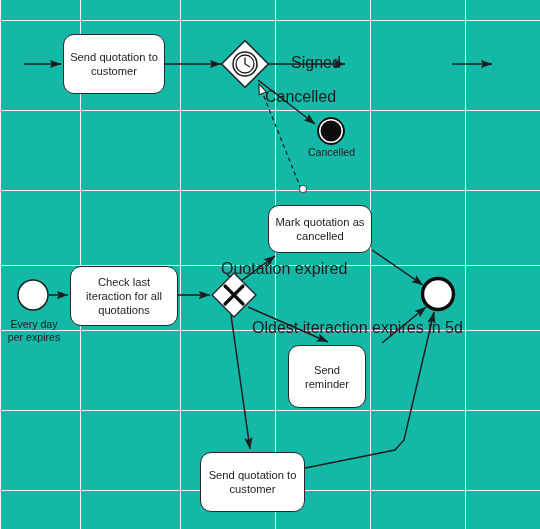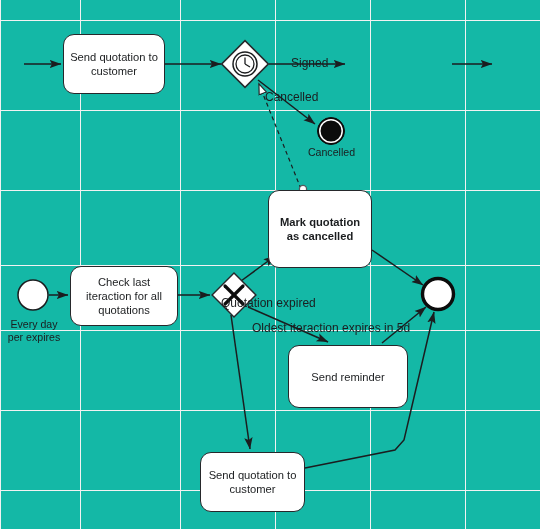--- a/index.html
+++ b/index.html
@@ -43,21 +43,21 @@
     align-items: center;
     justify-content: center;
     text-align: center;
     color: #1b1d1f;
     font-size: 11.2px;
     line-height: 14px;
     padding: 2px 5px;
   }
   .edge-label {
     position: absolute;
-    font-size: 12px;
+    font-size: 16px;
     color: #1b1d1f;
     white-space: nowrap;
     background: transparent;
     line-height: 12px;
   }
   .node-caption {
     position: absolute;
     font-size: 10.6px;
     color: #1b1d1f;
     text-align: center;
@@ -155,41 +155,41 @@
     </g>
 
     <circle cx="438" cy="294" r="15.5" fill="#ffffff" stroke="#0c0c0c" stroke-width="3.4"></circle>
   </svg>
 
   <div class="node task" style="left:63px; top:34px; width:102px; height:60px;">
     <span>Send quotation to customer</span>
   </div>
 
 
-  <div class="node task" style="left:268px; top:190px; width:104px; height:78px;font-weight:bold;">
+  <div class="node task" style="left:268px; top:205px; width:104px; height:48px;">
     <span>Mark quotation as cancelled</span>
   </div>
 
   <div class="node task" style="left:70px; top:266px; width:108px; height:60px;">
     <span>Check last iteraction for all quotations</span>
   </div>
 
-  <div class="node task" style="left:288px; top:345px; width:120px; height:63px;">
+  <div class="node task" style="left:288px; top:345px; width:78px; height:63px;">
     <span>Send reminder</span>
   </div>
 
   <div class="node task" style="left:200px; top:452px; width:105px; height:60px;">
     <span>Send quotation to customer</span>
   </div>
 
   <div class="edge-label" style="left:291px; top:57px;">Signed</div>
 
   <div class="edge-label" style="left:265px; top:91px;">Cancelled</div>
 
-  <div class="edge-label" style="left:221px; top:263px;margin-top:34px;">Quotation expired</div>
+  <div class="edge-label" style="left:221px; top:263px;">Quotation expired</div>
 
   <div class="edge-label" style="left:252px; top:322px;">Oldest iteraction expires in 5d</div>
 
 
   <div class="node-caption" style="left:303px; top:146px; width:57px;">Cancelled</div>
 
   <div class="node-caption" style="left:0px; top:318px; width:68px;">
     <div>Every day</div>
     <div>per expires</div>
   </div>

